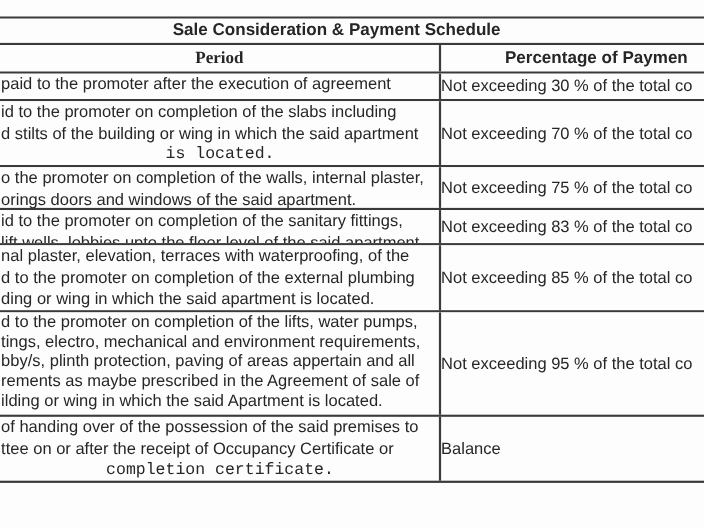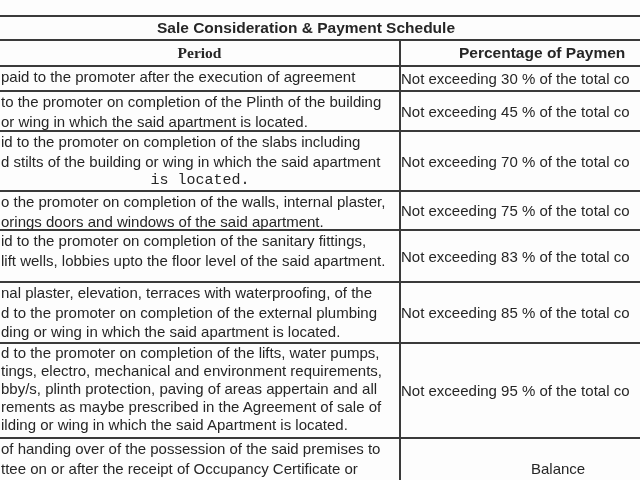--- a/index.html
+++ b/index.html
@@ -14,21 +14,21 @@
     border-top:2px solid #3a3a3a;
     width:640px;
     box-sizing:border-box;
   }
   .row{
     display:flex;
     border-bottom:2px solid #3a3a3a;
     box-sizing:border-box;
     background:#fdfdfd;
   }.h26{height:26px}.h25{height:25px}.h40{height:40px}
-  .h60{height:60px}.h39{height:39px}.h44{height:52px}.h61{height:61px}
+  .h60{height:60px}.h39{height:39px}.h44{height:32px}.h61{height:61px}
   .h95{height:95px}.h60b{height:60px}
   .title-row{
     height:24px;border-bottom:2px solid #3a3a3a;box-sizing:border-box;
     display:flex;align-items:center;justify-content:center;
     font-weight:bold;font-size:15.5px;
     padding-right:28px;
     background:#fdfdfd;
   }
   .cell-period{
     width:401px;flex:none;
@@ -48,21 +48,21 @@
   .hdr-pay{padding-left:58px;white-space:nowrap;}
   .ln{
     font-size:15px;line-height:19.5px;
     white-space:nowrap;
   }
   .h95 .ln{line-height:18px;}
   .ln.ctr{text-align:center;white-space:normal;font-family:Liberation Mono, monospace;}
   .pay{
     font-size:15px;white-space:nowrap;
   }
-  .pay.bal{padding-left:130px;}
+  .pay.bal{}
 </style>
 </head>
 <body>
 
 <div class="doc">
 
   <div class="title-row">Sale Consideration &amp; Payment Schedule</div>
 
   <div class="row h26">
     <div class="cell-period hdr hdr-period">Period</div>
@@ -73,29 +73,20 @@
 
   <div class="row h25">
     <div class="cell-period">
       <div class="ln">paid to the promoter after the execution of agreement</div>
     </div>
     <div class="cell-payment">
       <span class="pay">Not exceeding 30 % of the total co</span>
     </div>
   </div>
 
-  <div class="row h40">
-    <div class="cell-period">
-      <div class="ln">to the promoter on completion of the Plinth of the building</div>
-      <div class="ln">or wing in which the said apartment is located.</div>
-    </div>
-    <div class="cell-payment">
-      <span class="pay">Not exceeding 45 % of the total co</span>
-    </div>
-  </div>
 
   <div class="row h60">
     <div class="cell-period">
       <div class="ln">id to the promoter on completion of the slabs including</div>
       <div class="ln">d stilts of the building or wing in which the said apartment</div>
       <div class="ln ctr">is located.</div>
     </div>
     <div class="cell-payment">
       <span class="pay">Not exceeding 70 % of the total co</span>
     </div>

